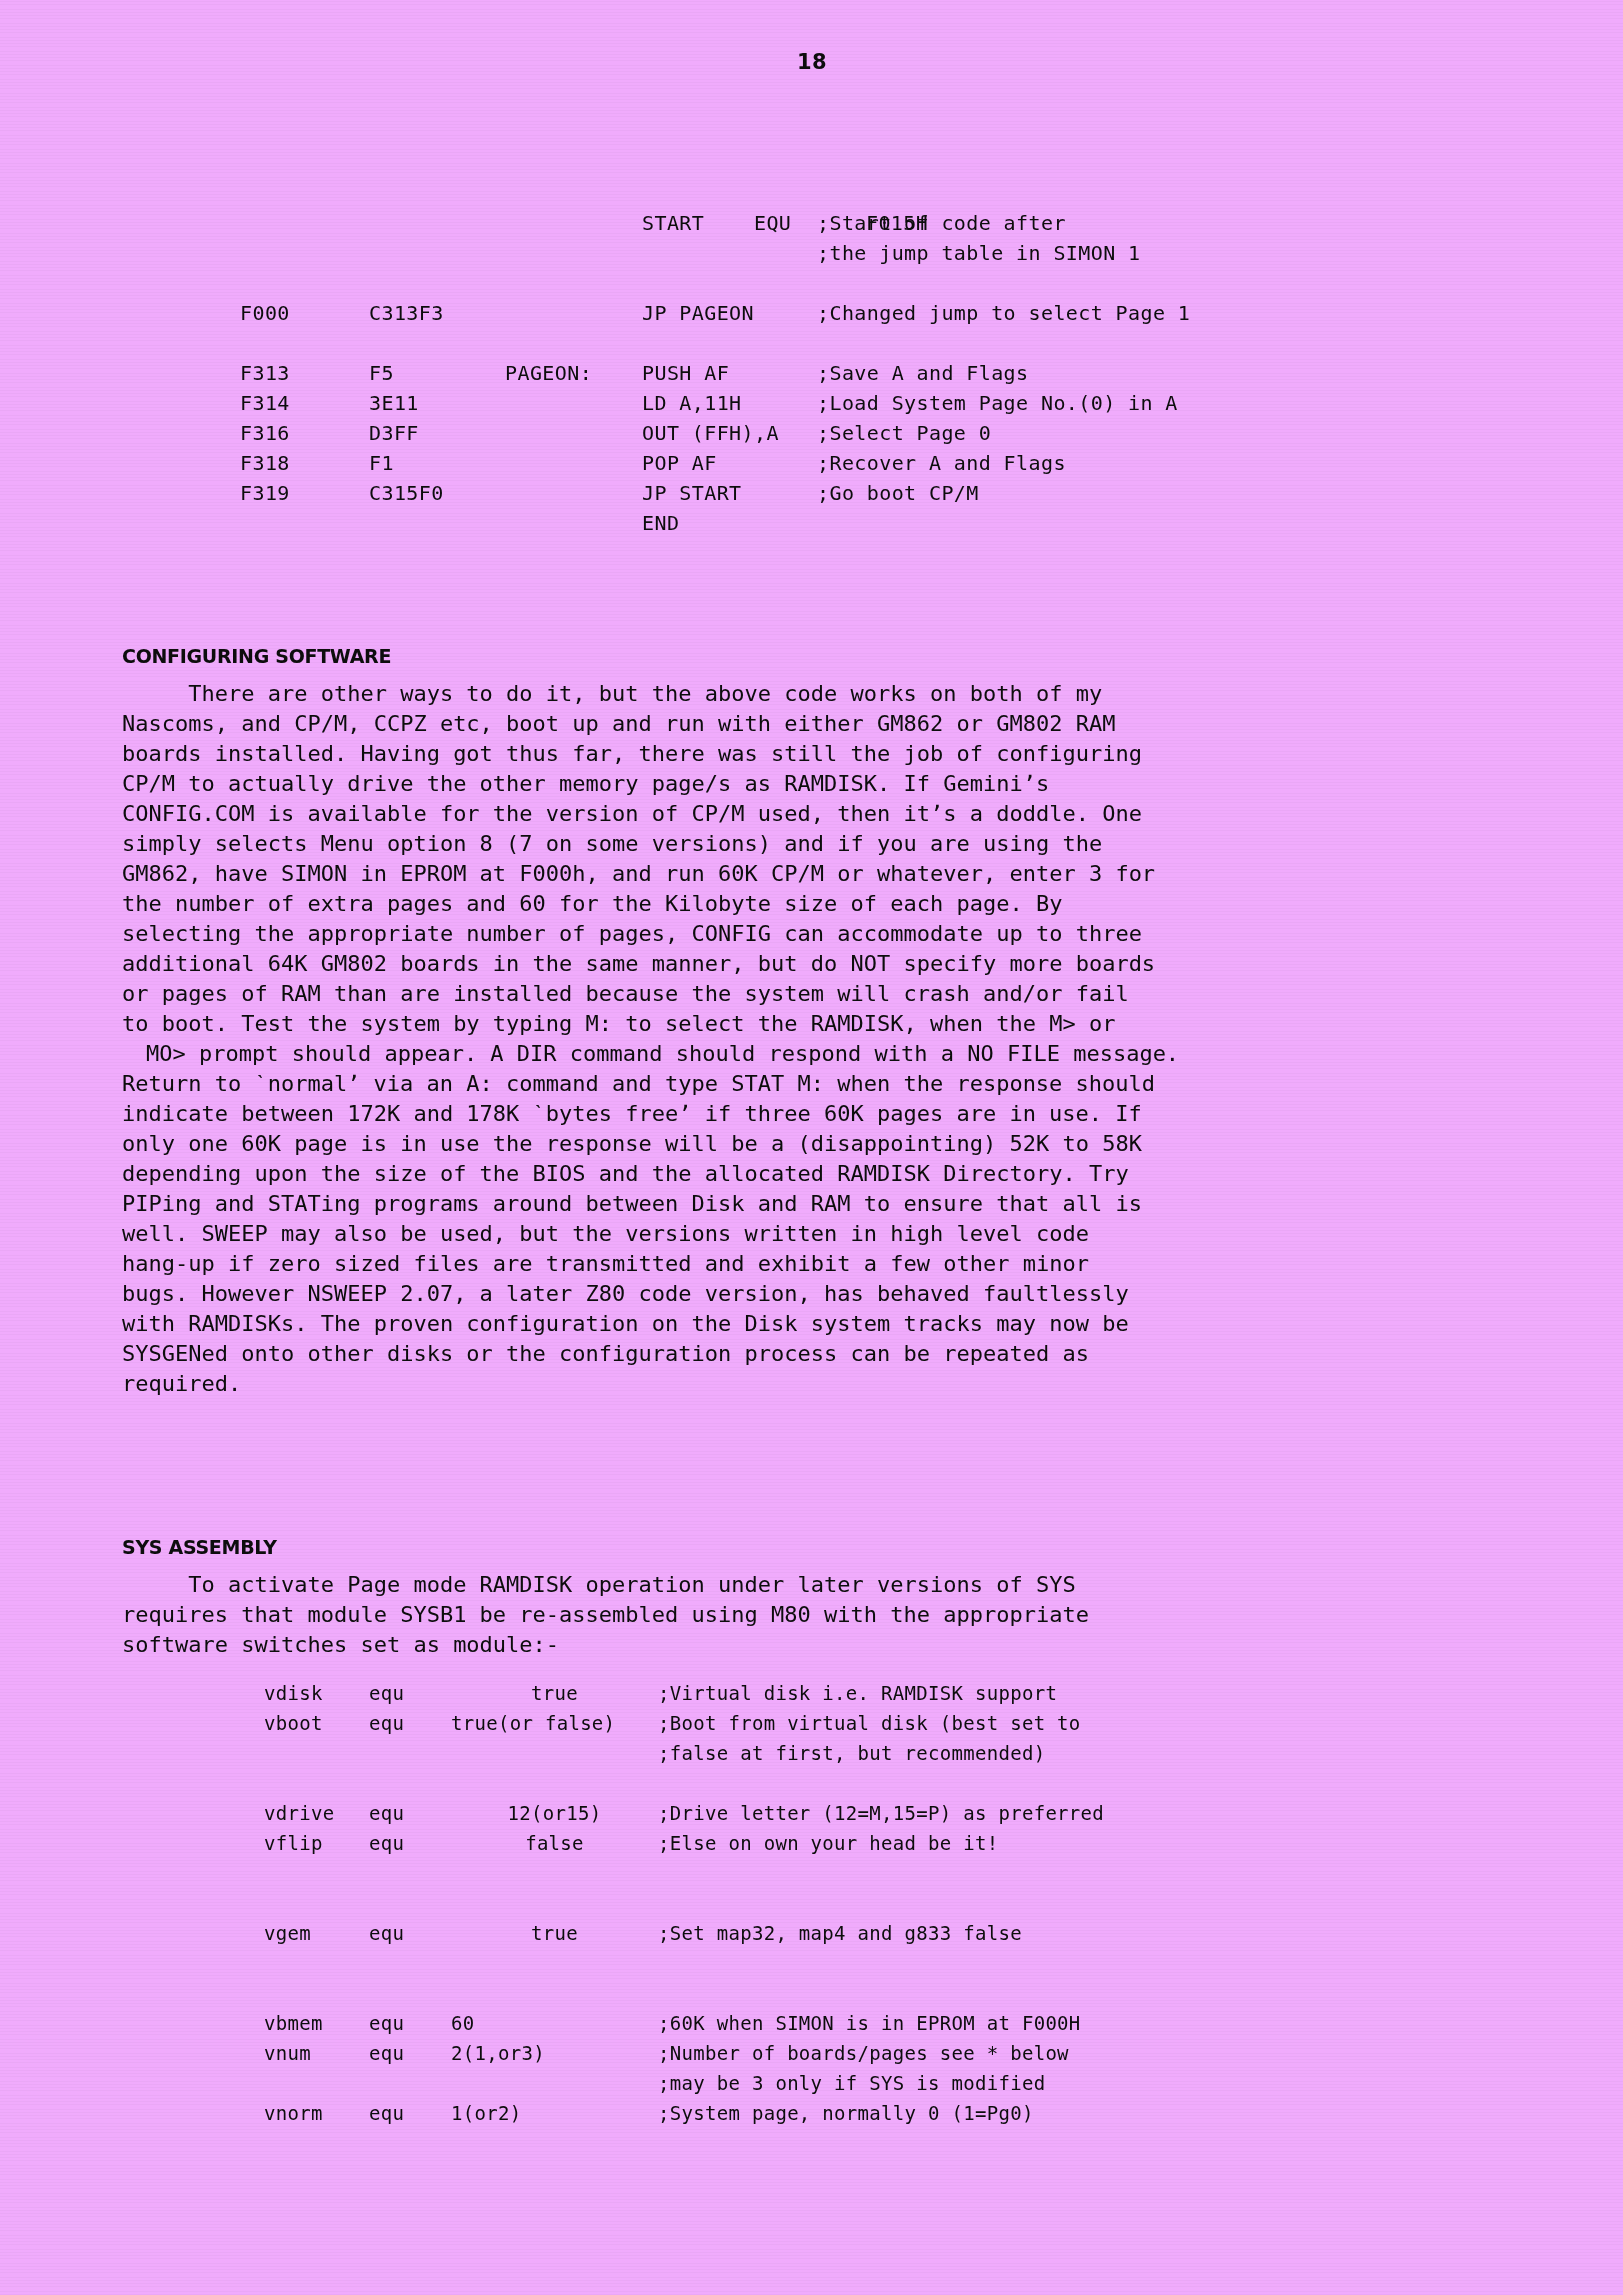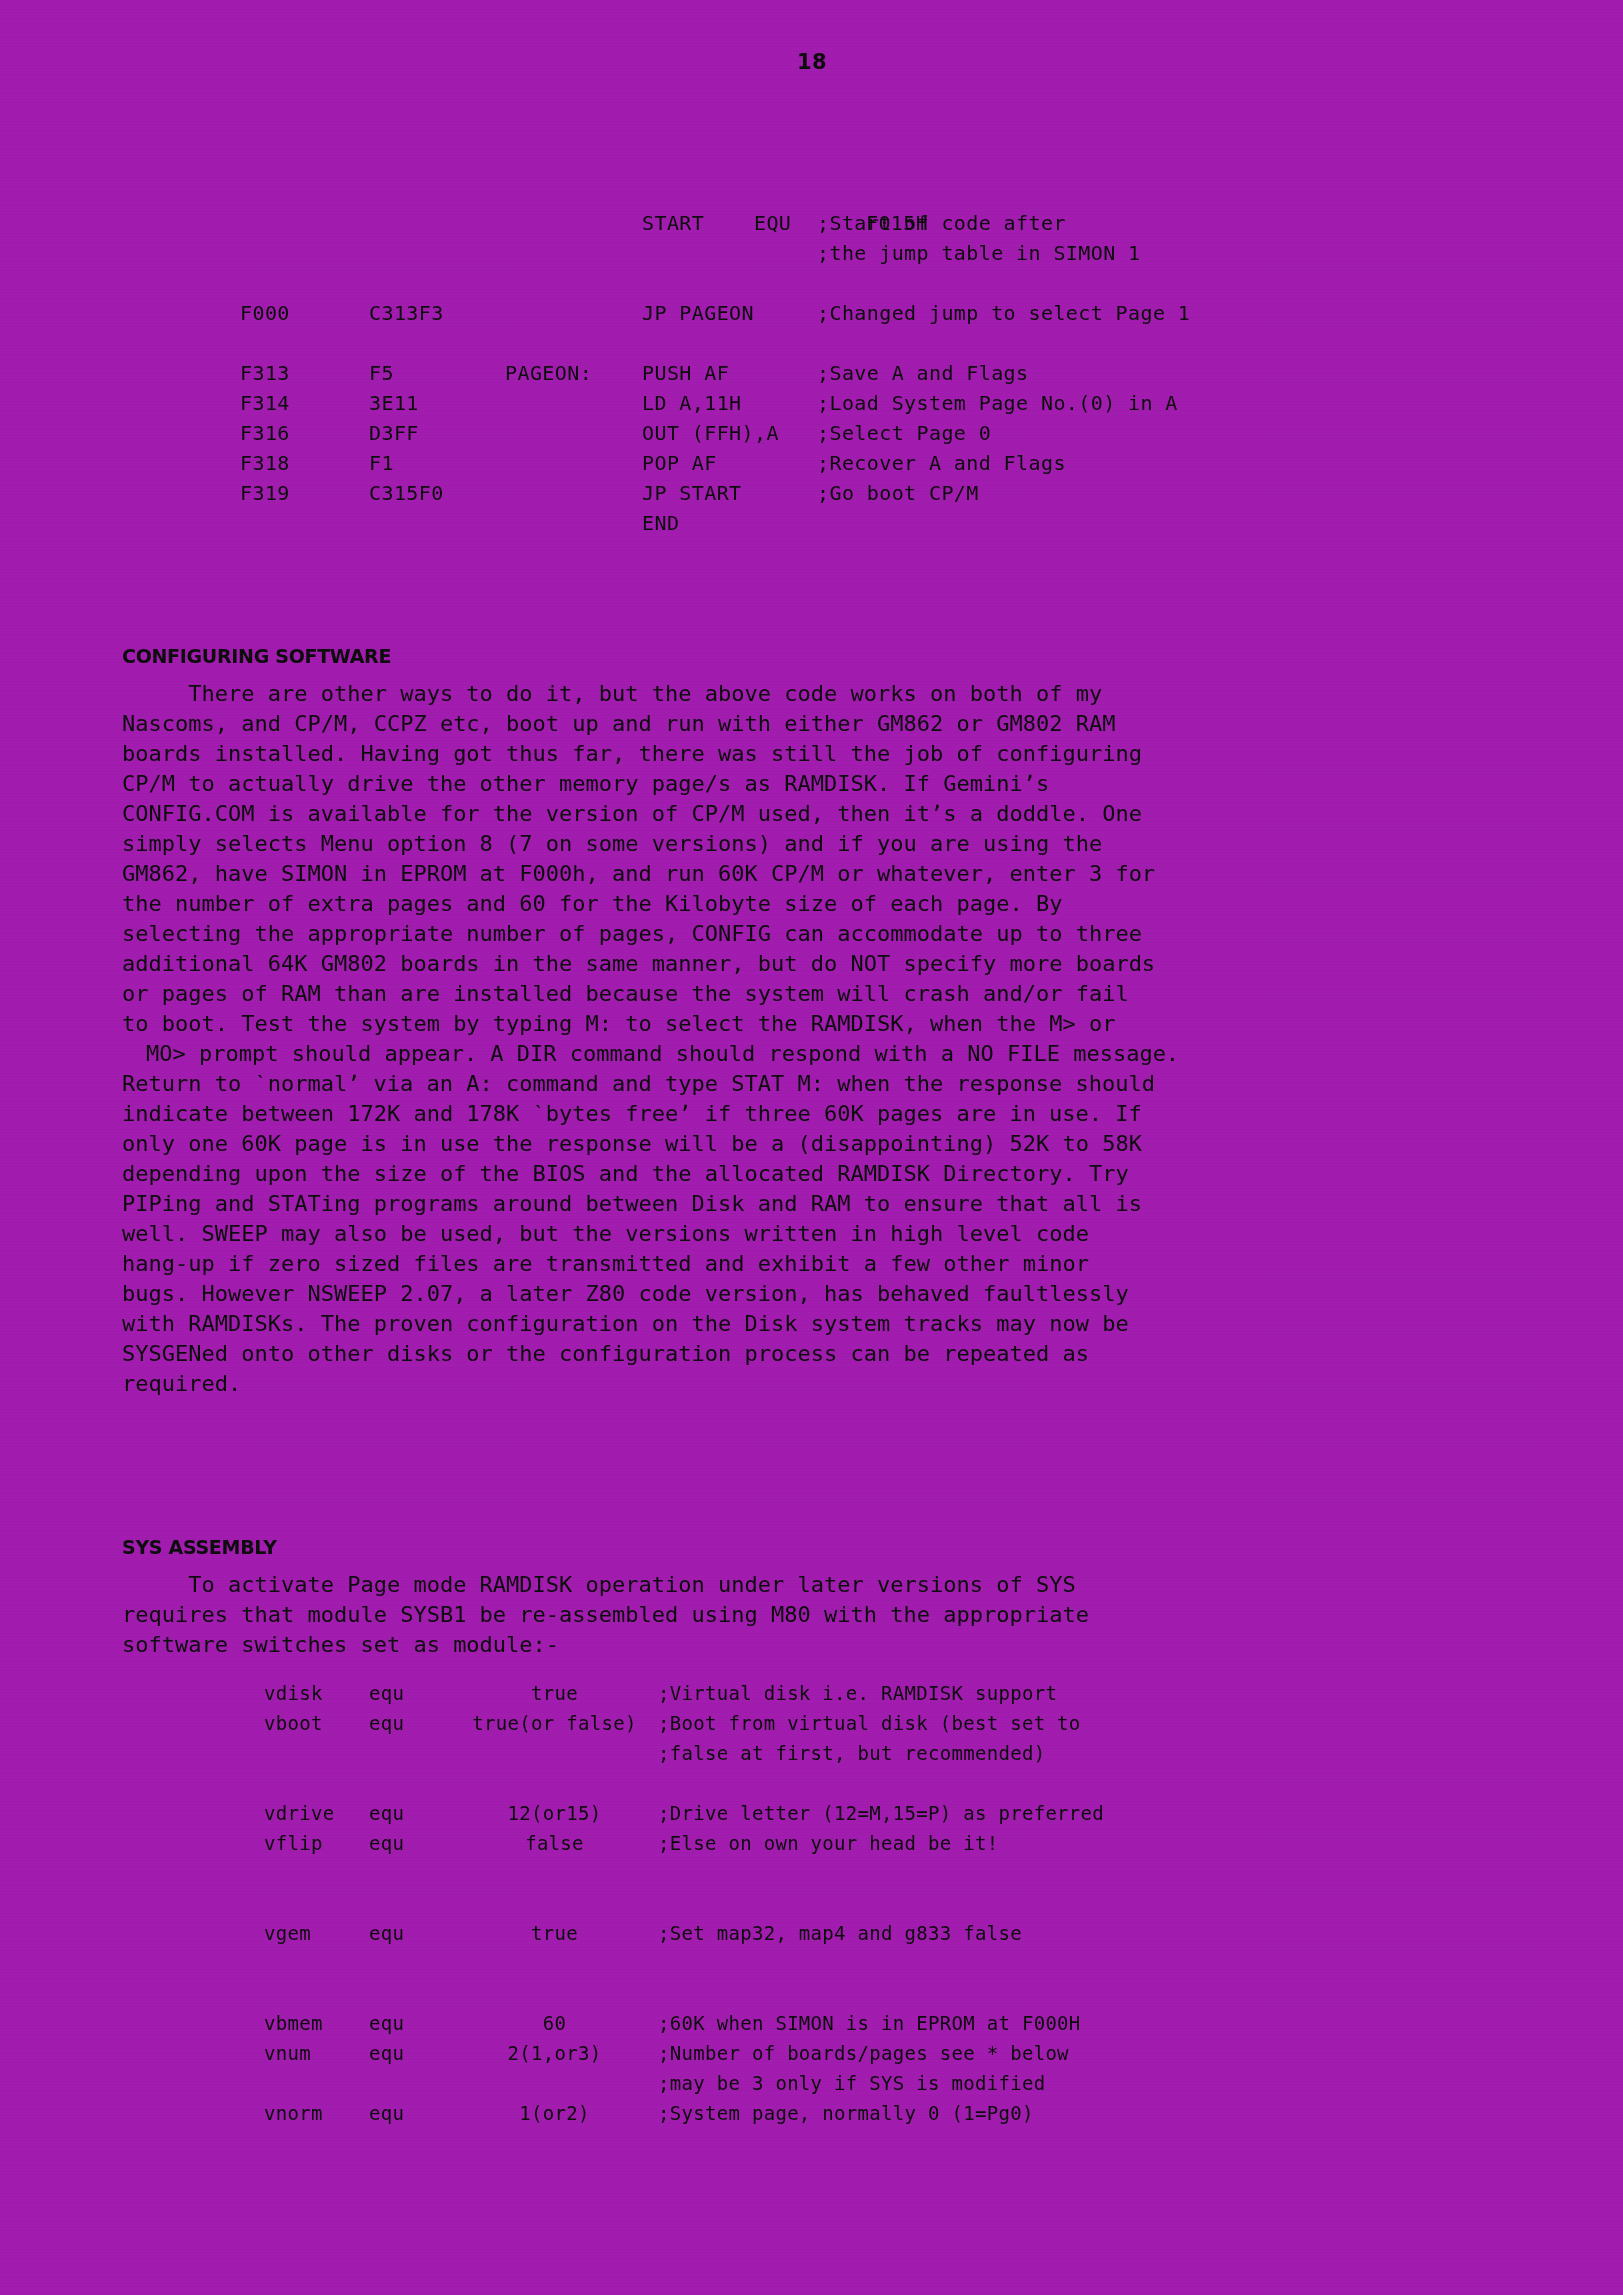--- a/index.html
+++ b/index.html
@@ -12,21 +12,21 @@
     width: 1624px;
     height: 2295px;
     position: relative;
     font-family: "DejaVu Sans Mono", "Liberation Mono", monospace;
     color: #0d0d0d;
     overflow: hidden;
   }
   .page {
     position: absolute;
     inset: 0;
-    background: #a21caf;
+    background: #f0abfc;
   }
 
   
   .page-number {
     position: absolute;
     top: 50px;
     left: 0;
     width: 1624px;
     text-align: center;
     font-family: "DejaVu Sans", "Liberation Sans", sans-serif;
@@ -92,21 +92,21 @@
     font-family: "DejaVu Sans Mono", "Liberation Mono", monospace;
     font-size: 19px;
     line-height: 30px;
     white-space: pre;
     letter-spacing: 0.3px;
   }
   .equ-row { display: block; height: 30px; }
   .equ-gap { display: block; height: 30px; }
   .eq-name  { display: inline-block; width: 105px; }
   .eq-op    { display: inline-block; width: 82px; }
-  .eq-val   { display: inline-block; width: 207px; text-align: center; }
+  .eq-val   { display: inline-block; width: 207px; }
   .eq-cmt   { display: inline-block; }
   .eq-val-c { display: inline-block; width: 207px; text-align: center; }
 
   
   .grain {
     position: absolute;
     inset: 0;
     pointer-events: none;
     opacity: 0.025;
     background:

